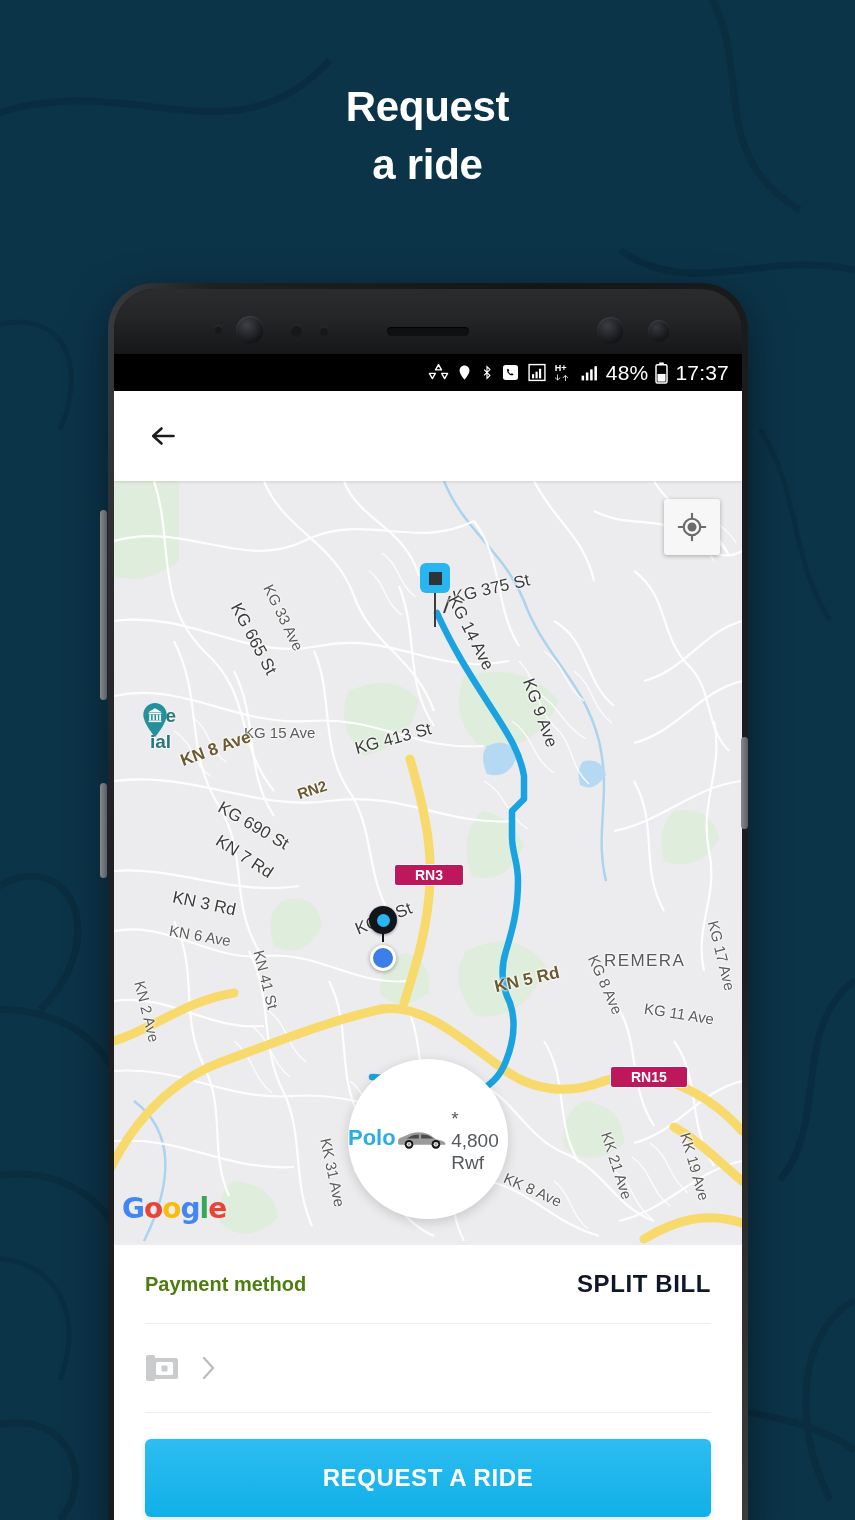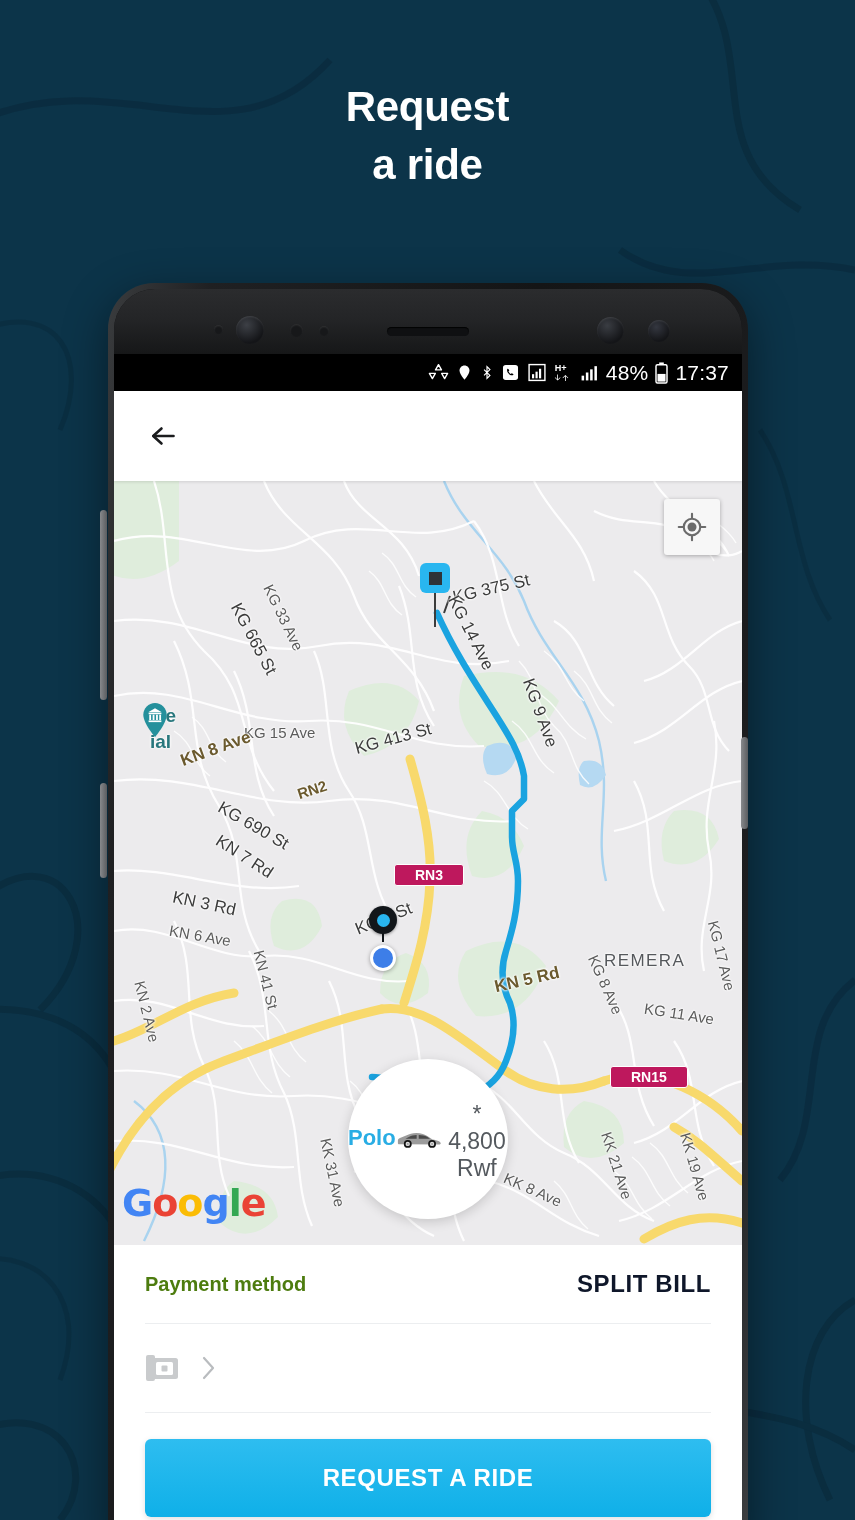--- a/index.html
+++ b/index.html
@@ -89,21 +89,21 @@
   
   .map { position:relative; flex:0 0 auto; height:764px; background:#eceaed; overflow:hidden; }
   .map svg.mapsvg { position:absolute; inset:0; width:100%; height:100%; }
   .gps-btn {
     position:absolute; right:22px; top:18px; width:56px; height:56px;
     background:#f7f7f7; border-radius:3px;
     box-shadow:0 1px 4px rgba(0,0,0,.3);
     display:flex; align-items:center; justify-content:center; cursor:pointer;
   }
   .google-logo { position:absolute; left:8px; bottom:20px;
-                 font-size:38px; font-weight:600; letter-spacing:-1px;
+                 font-size:28px; font-weight:600; letter-spacing:-1px;
                  font-family:"DejaVu Sans", sans-serif; }
   .google-logo span { display:inline-block; }
 
   
   .mlabel { position:absolute; font-size:15px; color:#5b5b5b;
             font-family:"Liberation Sans", sans-serif; white-space:nowrap;
             text-shadow:0 0 3px #fff,0 0 3px #fff,0 0 2px #fff; }
   .mlabel.dark { color:#3c3c3c; font-size:17px; }
   .mlabel.road { color:#6b5a2e; font-weight:600; }
   .mlabel.hood { color:#55585c; font-size:17px; letter-spacing:1.4px; }
@@ -134,21 +134,21 @@
             box-shadow:0 3px 12px rgba(0,0,0,.16);
             display:flex; align-items:center; justify-content:center;
             cursor:pointer; }
   .bubble.side { width:116px; height:116px; }
   .bubble.side.left  { left:84px;  top:22px; }
   .bubble.side.right { right:82px; top:22px; }
   .bubble.main { width:160px; height:160px; left:50%; transform:translateX(-50%); top:0; }
   .b-name { color:#29ade4; font-weight:bold; font-size:17px; }
   .b-name.main { font-size:22px; margin-bottom:3px; }
   .b-price { color:#54595e; font-size:15px; margin-top:2px; }
-  .b-price.main { font-size:23px; margin-top:4px;text-align:center; }
+  .b-price.main { font-size:19px; margin-top:4px; }
   .car-ic { margin:2px 0 1px; }
 
   
   .sheet { background:#fff; flex:1 1 auto; padding:0 31px; }
   .pay-head { display:flex; align-items:center; justify-content:space-between;
               height:78px; }
   .pay-title { font-size:20px; font-weight:bold; color:#4d7c0f; }
   .split-bill { font-size:24px; color:#0f172a; font-weight:600; letter-spacing:.6px;
                 cursor:pointer; }
   .divider { height:1px; background:#eceef0; }

